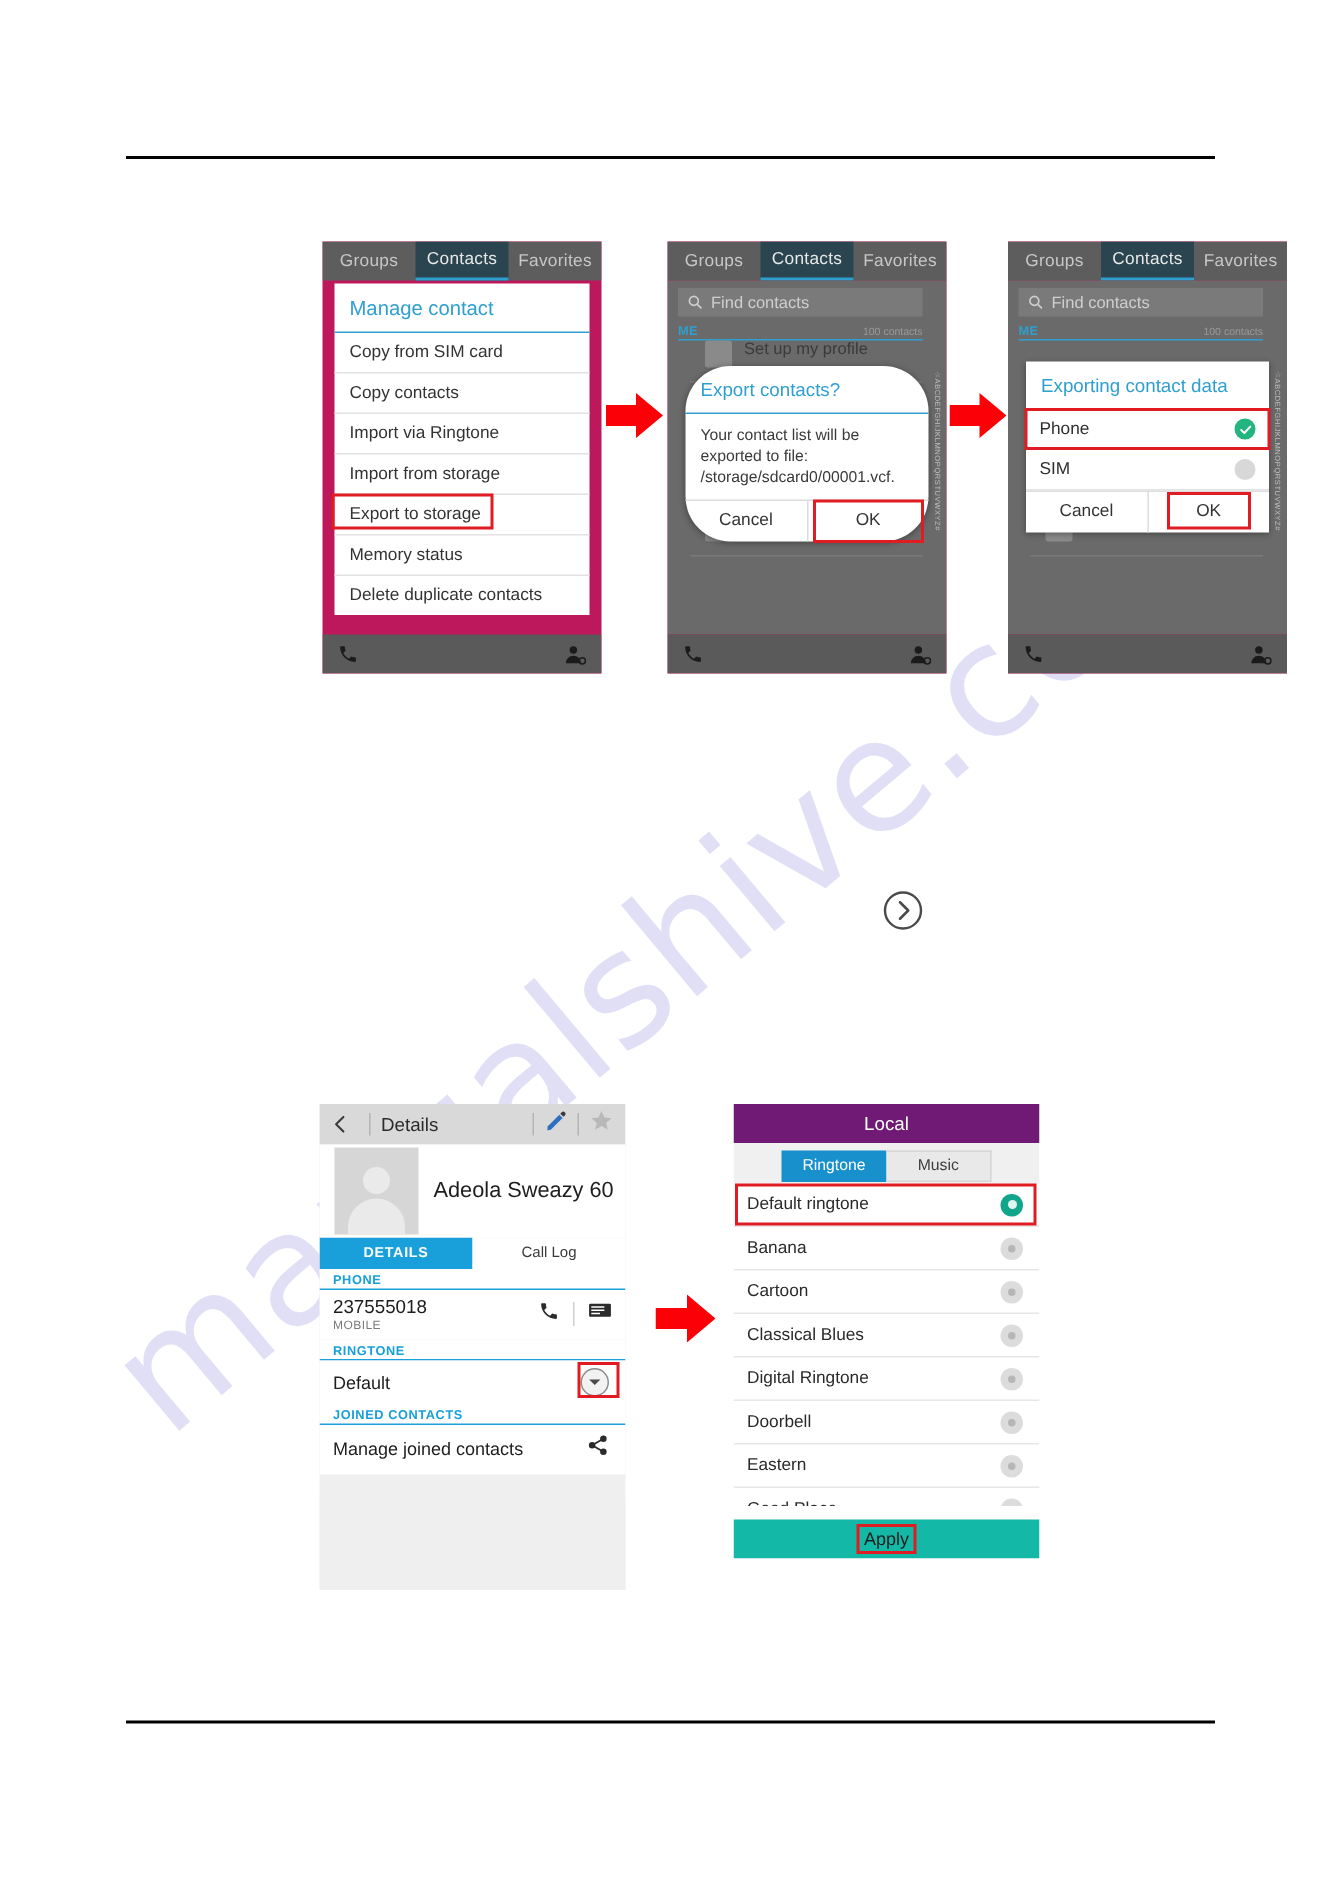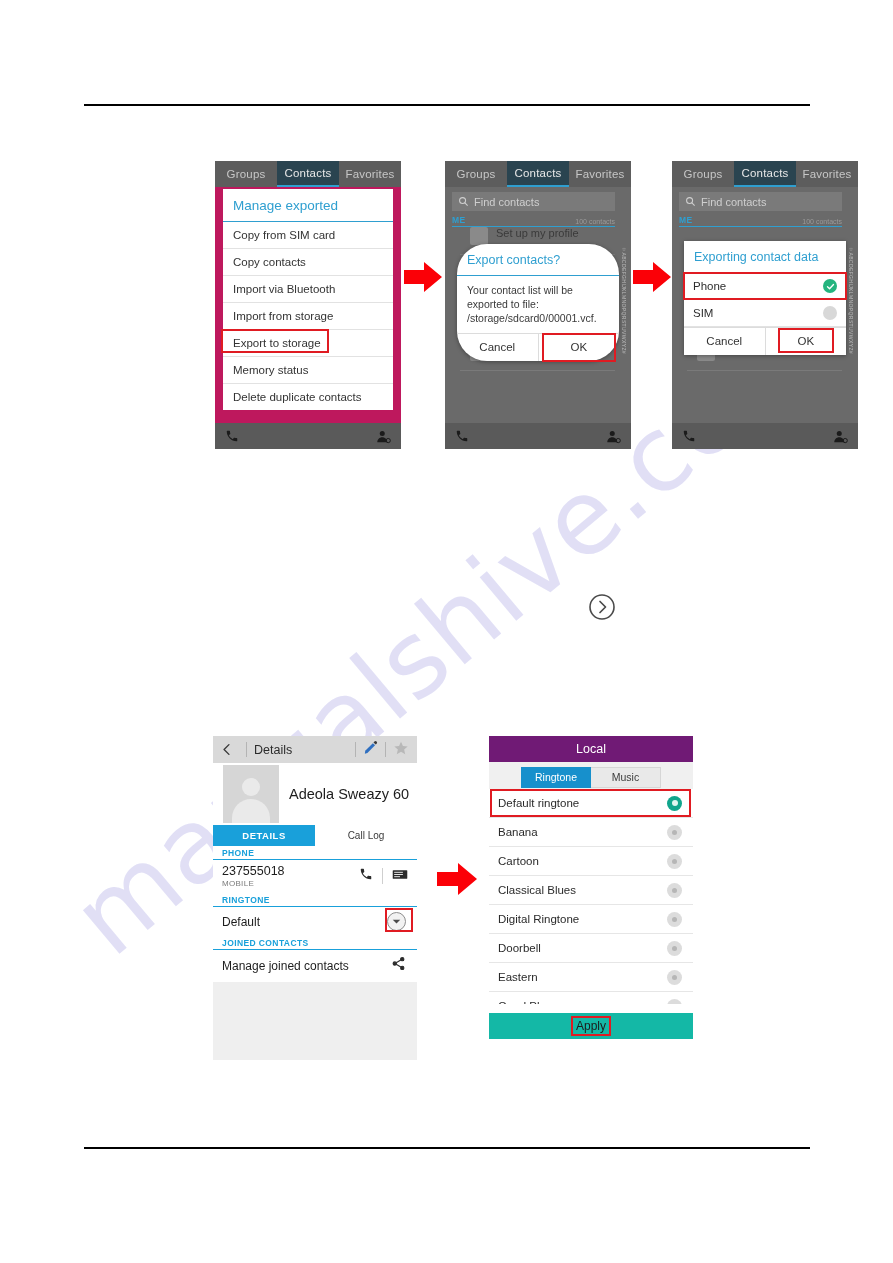--- a/index.html
+++ b/index.html
@@ -418,24 +418,24 @@
 <div class="watermark">manualshive.com</div>
 
 <div class="phone" id="phone1">
   <div class="tabbar">
     <div class="tab">Groups</div>
     <div class="tab active">Contacts</div>
     <div class="tab">Favorites</div>
   </div>
 
   <div class="menu">
-    <div class="menu-title">Manage exported</div>
+    <div class="menu-title">Manage contact</div>
     <div class="menu-item">Copy from SIM card</div>
     <div class="menu-item">Copy contacts</div>
-    <div class="menu-item">Import via Bluetooth</div>
+    <div class="menu-item">Import via Ringtone</div>
     <div class="menu-item">Import from storage</div>
     <div class="menu-item">Export to storage<div class="hl-box" style="left:-2px; top:-1px; width:108px; height:24px;"></div></div>
     <div class="menu-item">Memory status</div>
     <div class="menu-item">Delete duplicate contacts</div>
   </div>
 
   <div class="botbar">
     <span>
       <svg width="14" height="14" viewBox="0 0 24 24" fill="#1b1b1b">
           <path d="M6.6 10.8c1.4 2.8 3.8 5.1 6.6 6.6l2.2-2.2c.3-.3.7-.4 1-.2 1.2.4 2.4.6 3.6.6.6 0 1 .4 1 1V20c0 .6-.4 1-1 1C10.6 21 3 13.4 3 4c0-.6.4-1 1-1h3.5c.6 0 1 .4 1 1 0 1.3.2 2.5.6 3.6.1.3 0 .7-.2 1l-2.3 2.2z"></path>

